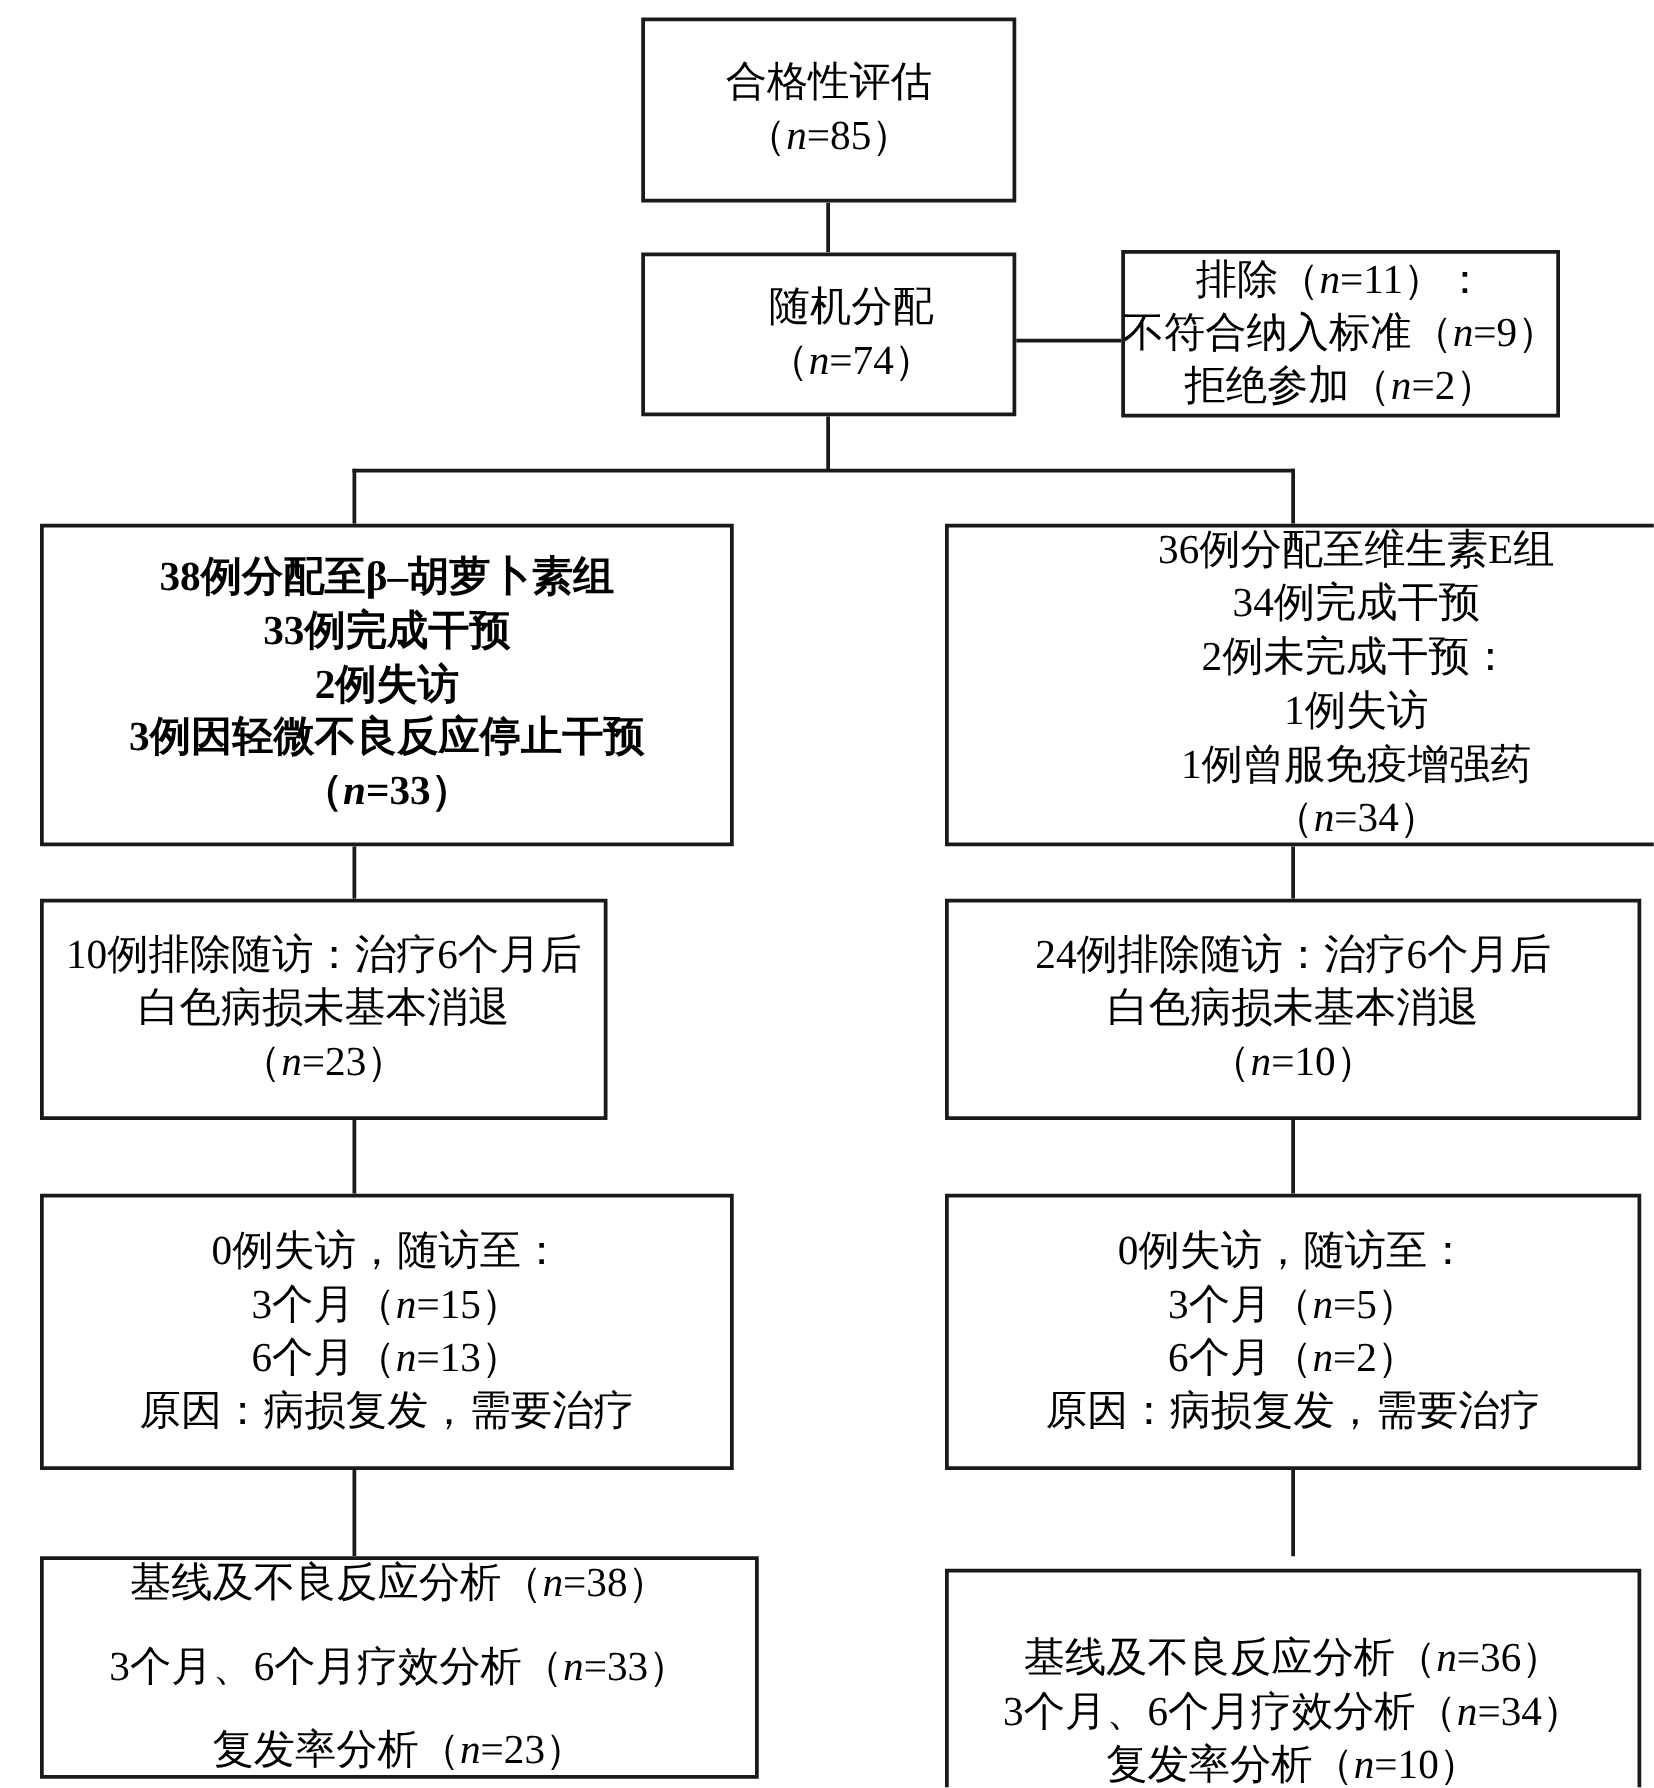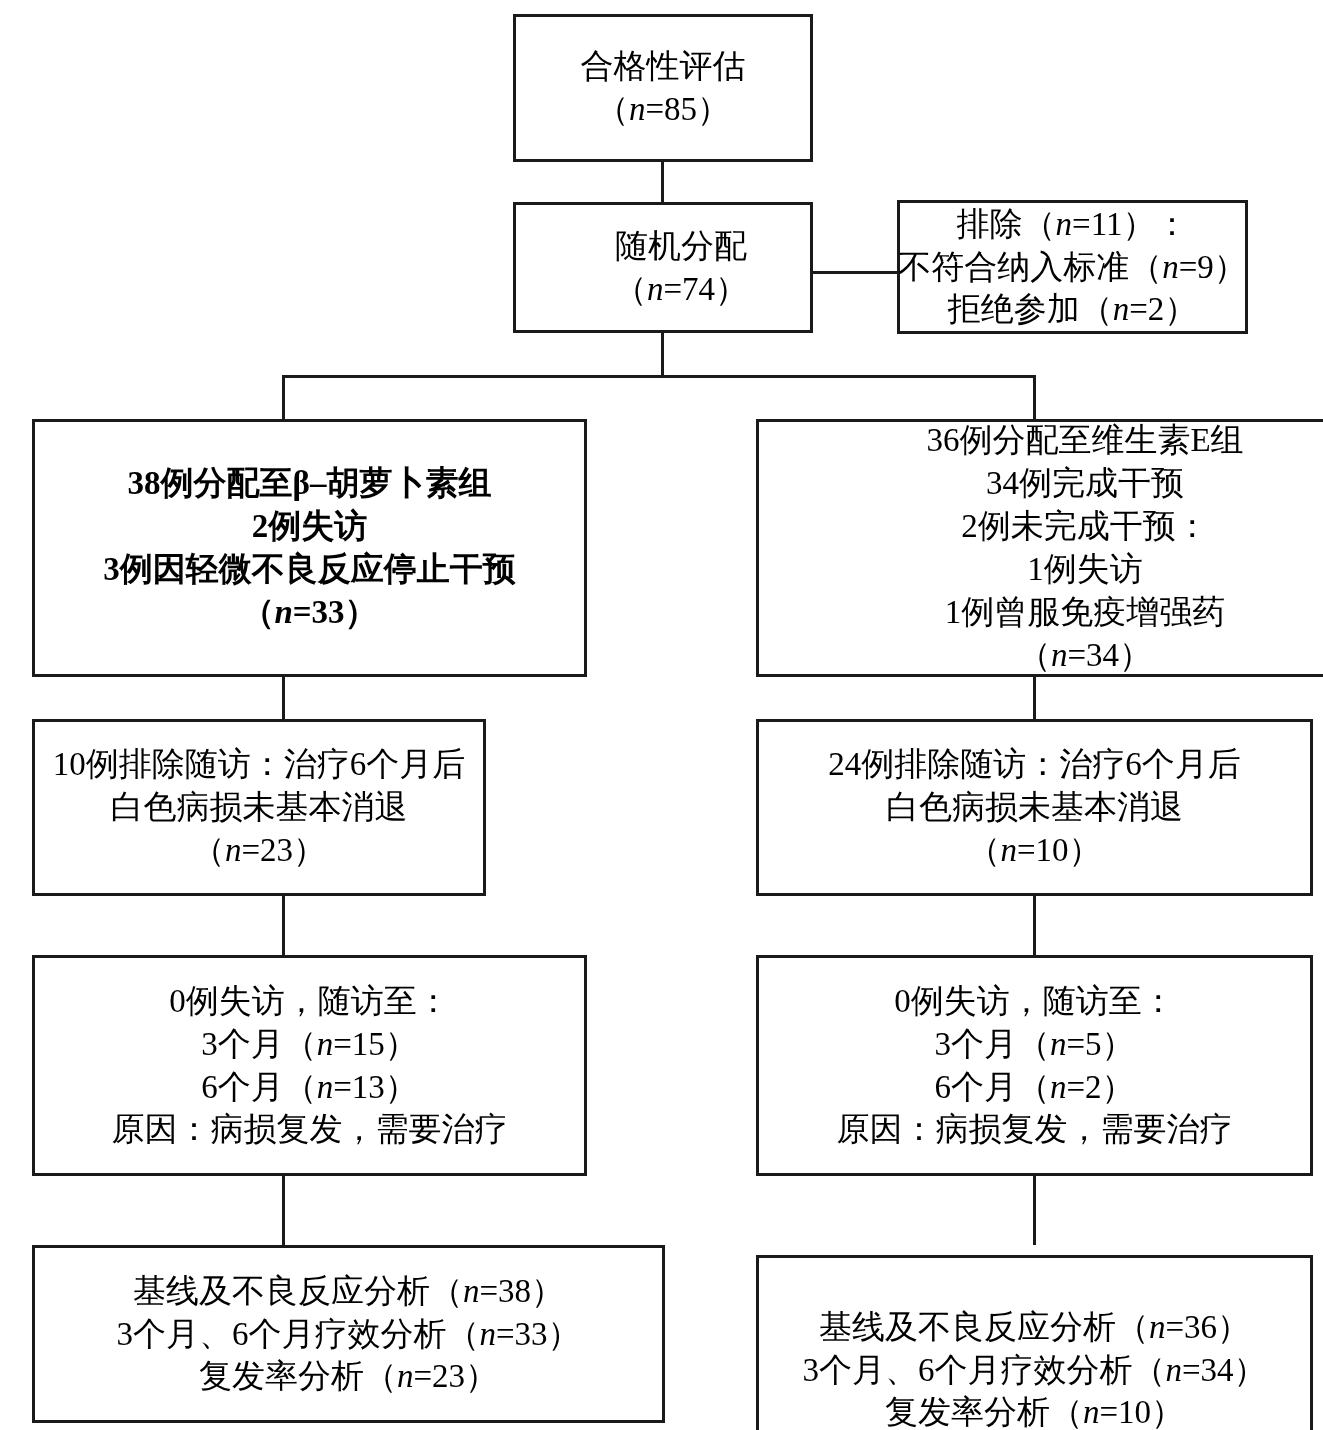--- a/index.html
+++ b/index.html
@@ -58,21 +58,21 @@
 
   #node-alloc-left    { left: 12px;   top: 419px;  width: 555px; height: 258px; font-weight: bold; }
   #node-alloc-right   { left: 736px;  top: 419px;  width: 658px; height: 258px; }
 
   #node-exclfu-left   { left: 12px;   top: 719px;  width: 454px; height: 177px; }
   #node-exclfu-right  { left: 736px;  top: 719px;  width: 557px; height: 177px; }
 
   #node-followup-left { left: 12px;   top: 955px;  width: 555px; height: 221px; }
   #node-followup-right{ left: 736px;  top: 955px;  width: 557px; height: 221px; }
 
-  #node-analysis-left { left: 12px;   top: 1245px; width: 633px; height: 178px; }
+  #node-analysis-left { left: 12px;   top: 1245px; width: 575px; height: 178px; gap: 24px; }
   #node-analysis-right{ left: 736px;  top: 1255px; width: 557px; height: 230px; }
 </style>
 </head>
 <body>
 
 <div id="canvas">
 
   <div class="connector v" style="left:641px; top:162px; height:40px;"></div>
 
   <div class="connector h" style="left:791px; top:271px; width:87px;"></div>
@@ -116,20 +116,21 @@
     <div class="line">
       <span>不符合纳入标准（</span><span class="nline">n</span><span>=9</span><span>）</span>
     </div>
     <div class="line">
       <span>拒绝参加（</span><span class="nline">n</span><span>=2</span><span>）</span>
     </div>
   </div>
 
   <div class="node" id="node-alloc-left">
     <div class="line"><span>38例分配至β–胡萝卜素组</span></div>
+    <div class="line"><span>33例完成干预</span></div>
     <div class="line"><span>2例失访</span></div>
     <div class="line"><span>3例因轻微不良反应停止干预</span></div>
     <div class="line">
       <span>（</span><span class="nline">n</span><span>=33</span><span>）</span>
     </div>
   </div>
 
   <div class="node" id="node-alloc-right">
     <div class="line"><span>36例分配至维生素E组</span></div>
     <div class="line"><span>34例完成干预</span></div>

